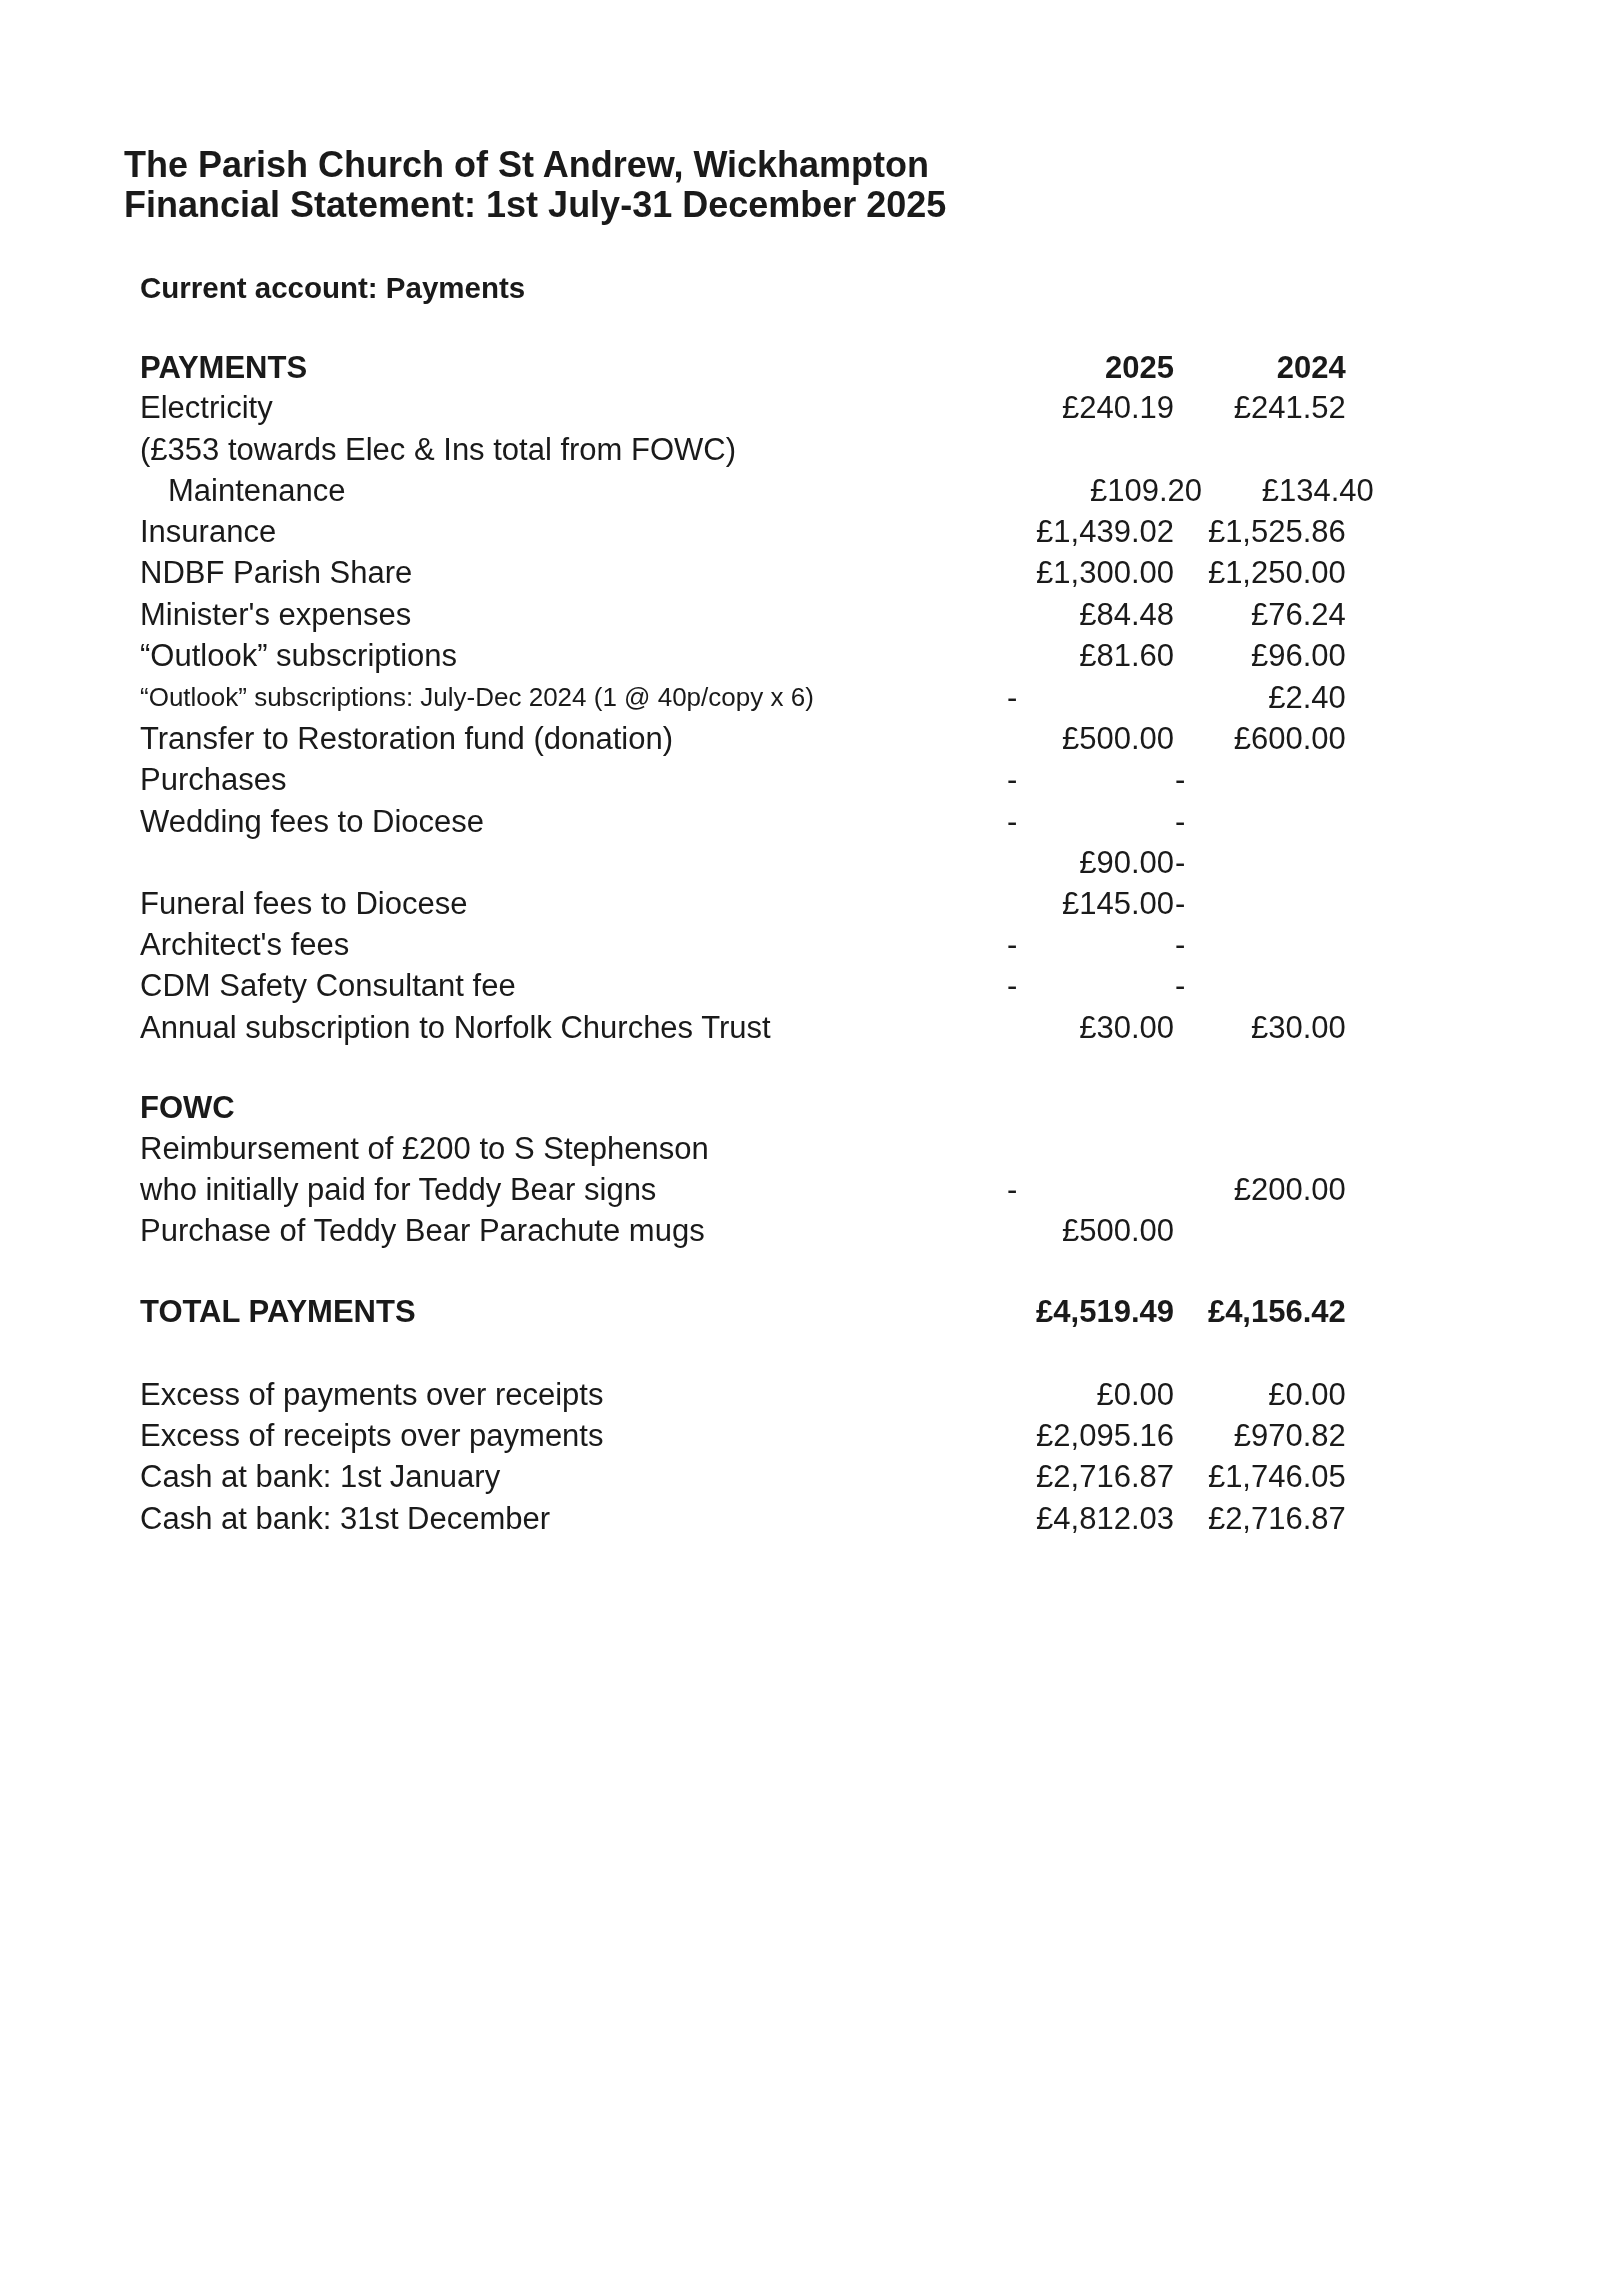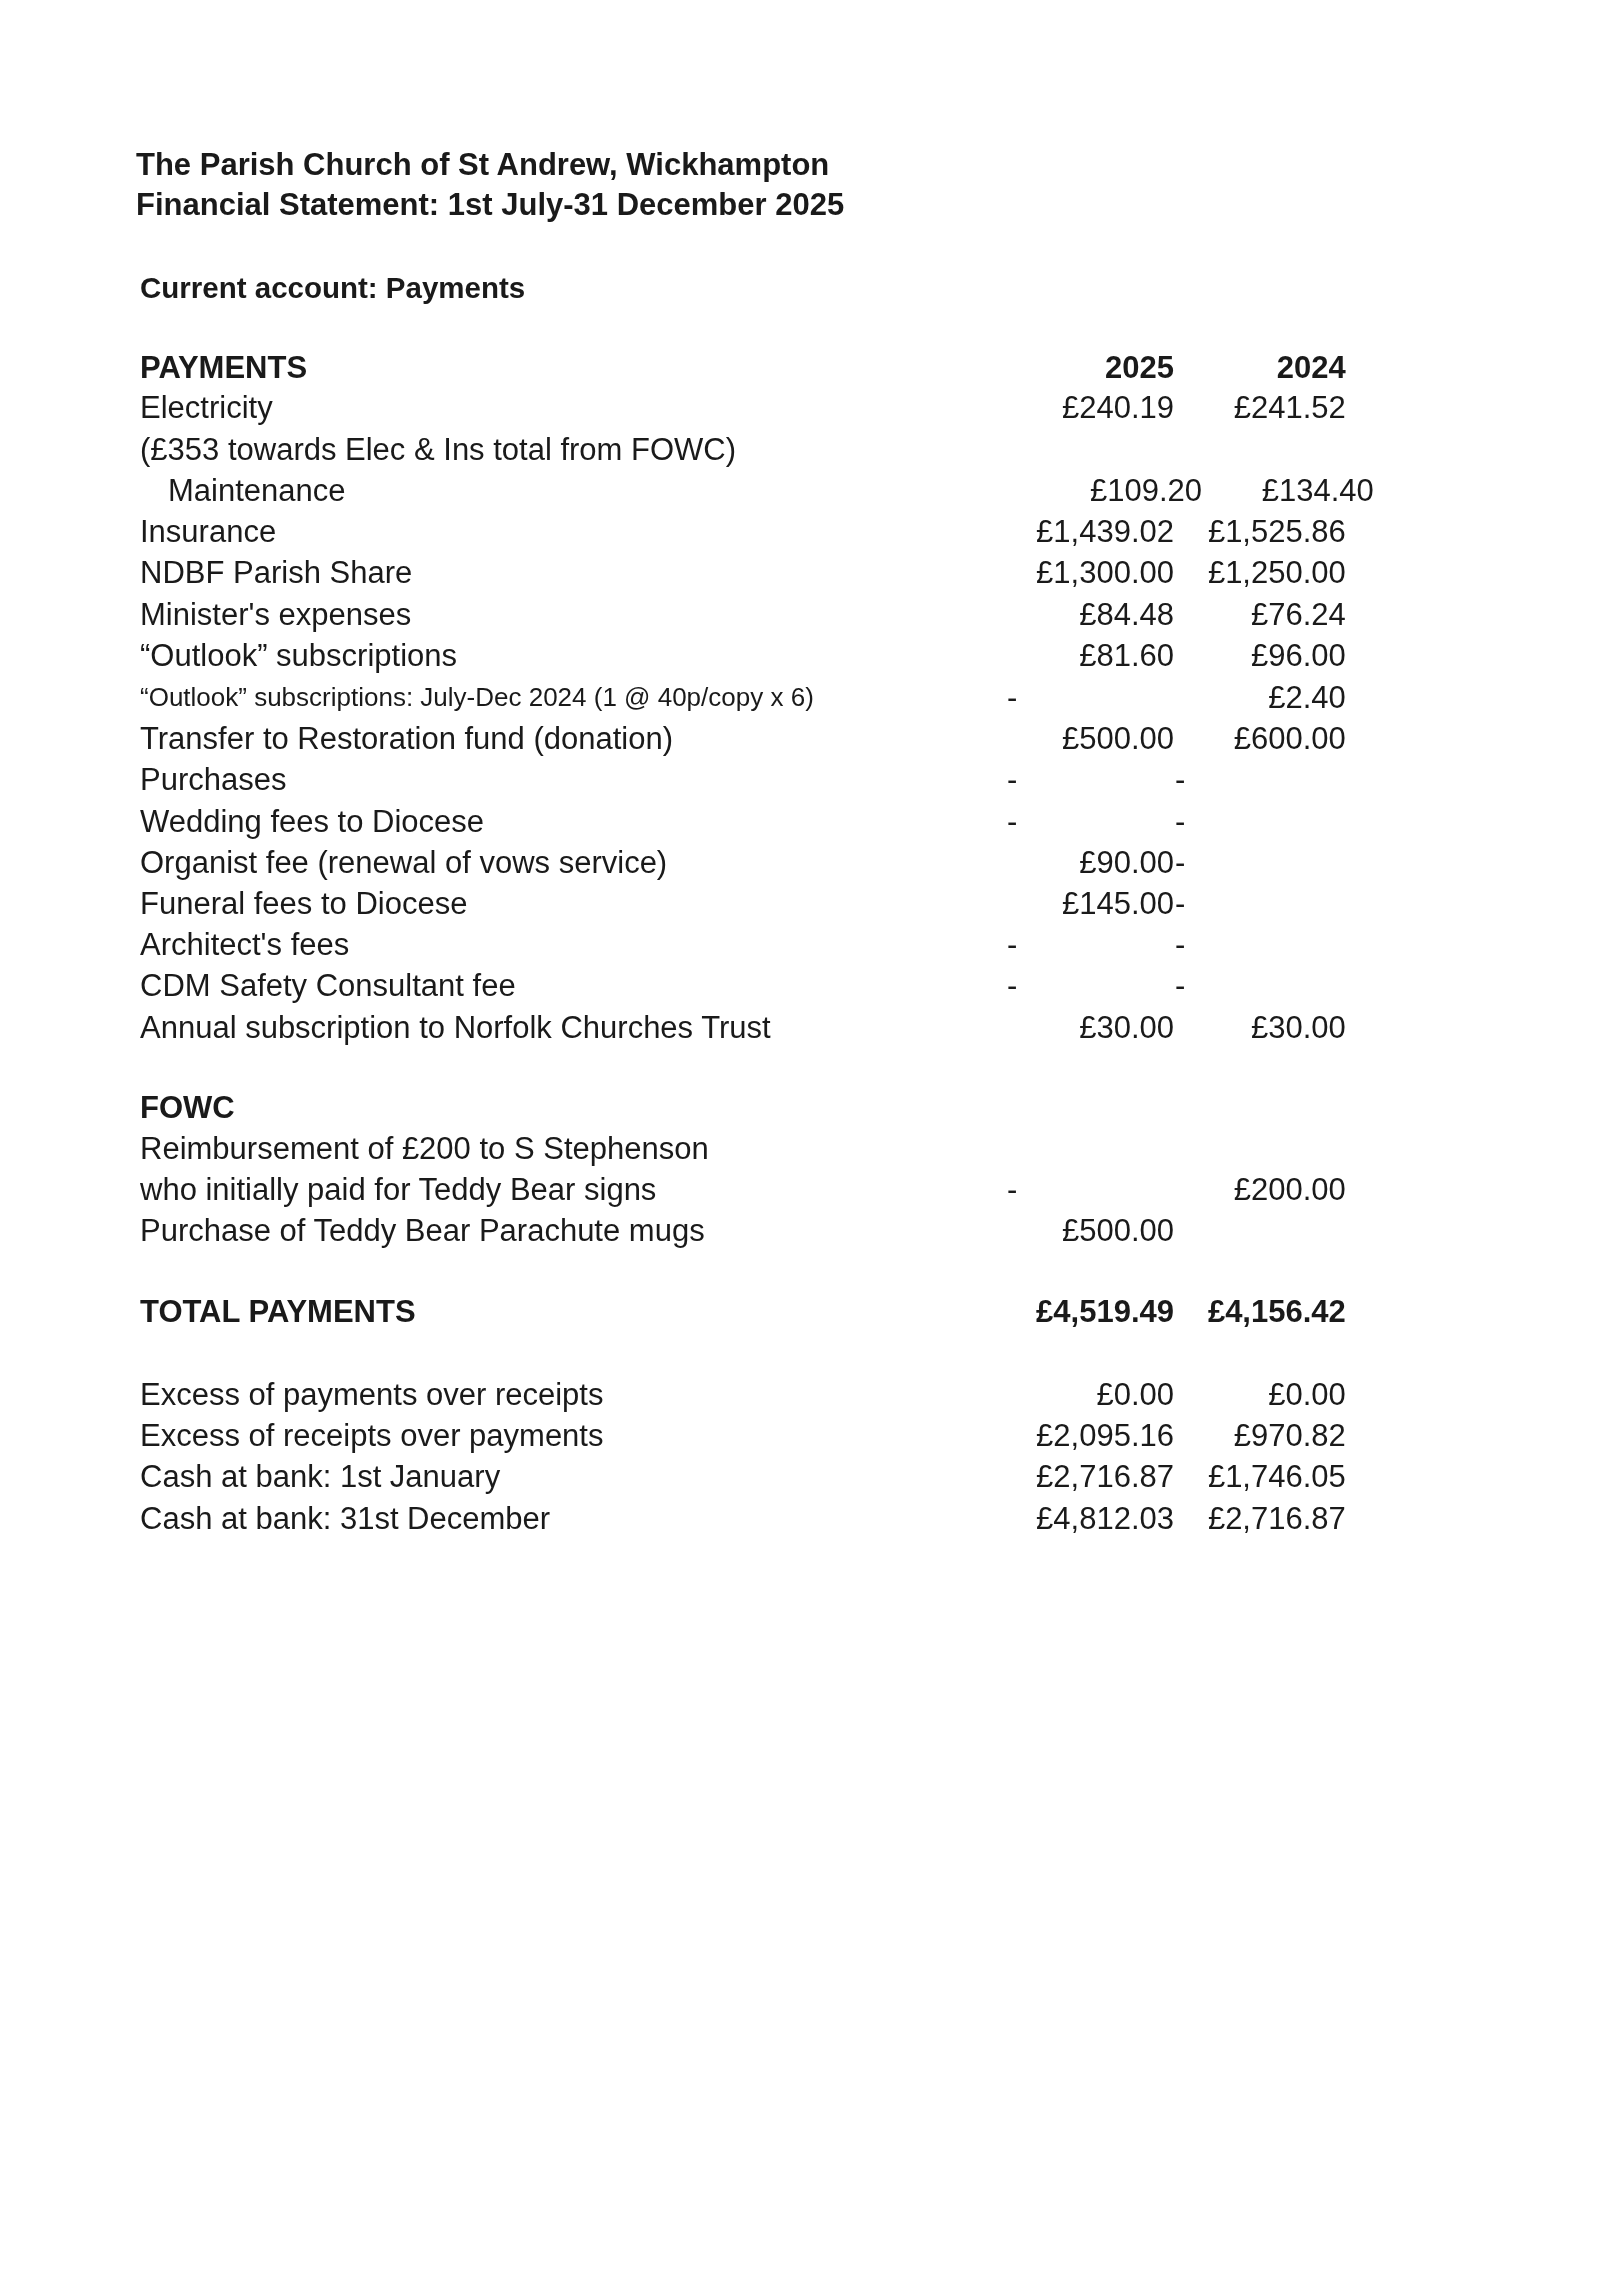--- a/index.html
+++ b/index.html
@@ -1,19 +1,19 @@
 <!DOCTYPE html>
 <html style="font-size:10.5px"><head>
 <meta charset="utf-8">
 <style>
   html, body { margin: 0; padding: 0; background: #ffffff; }
   body { width: 1623px; height: 2295px; position: relative; overflow: hidden;
          font-family: "Liberation Sans", sans-serif; color: #1a1a1a; }
   .page { position: absolute; left: 0; top: 0; width: 1623px; height: 2295px; background: #fff; }
-  .title { position: absolute; left: 136px; font-weight: bold; font-size: 31px; line-height: 39px; }
+  .title { position: absolute; left: 124px; font-weight: bold; font-size: 36px; line-height: 39px; }
   .title.t1 { top: 145px; }
   .title.t2 { top: 185px; }
   .subtitle { position: absolute; left: 140px; top: 268px; font-weight: bold; font-size: 29.5px; line-height: 39px; }
   .row { position: absolute; left: 140px; width: 1211px; height: 41px; font-size: 31px; line-height: 41px; }
   .row .lbl { position: absolute; left: 0; top: 0; white-space: nowrap; }
   .row .lbl.small { font-size: 26px; }
   .row .c25 { position: absolute; right: 177px; top: 0; text-align: right; white-space: nowrap; }
   .row .c24 { position: absolute; right: 5.2px; top: 0; text-align: right; white-space: nowrap; }
   .row .d25 { position: absolute; left: 867px; top: 0; }
   .row .d24 { position: absolute; left: 1035px; top: 0; }
@@ -81,21 +81,20 @@
         <span class="lbl">Purchases</span>
         <span class="d25">-</span>
         <span class="d24">-</span>
       </div>
       <div class="row" style="top: 801px; text-align: right;">
         <span class="lbl">Wedding fees to Diocese</span>
         <span class="d25">-</span>
         <span class="d24">-</span>
       </div>
       <div class="row" style="top: 842px;">
-        <span class="lbl">Organist fee (renewal of vows service)</span>
         <span class="c25">£90.00</span>
         <span class="d24">-</span>
       </div>
       <div class="row" style="top: 883px;">
         <span class="lbl">Funeral fees to Diocese</span>
         <span class="c25">£145.00</span>
         <span class="d24">-</span>
       </div>
       <div class="row" style="top: 924px;">
         <span class="lbl">Architect's fees</span>

